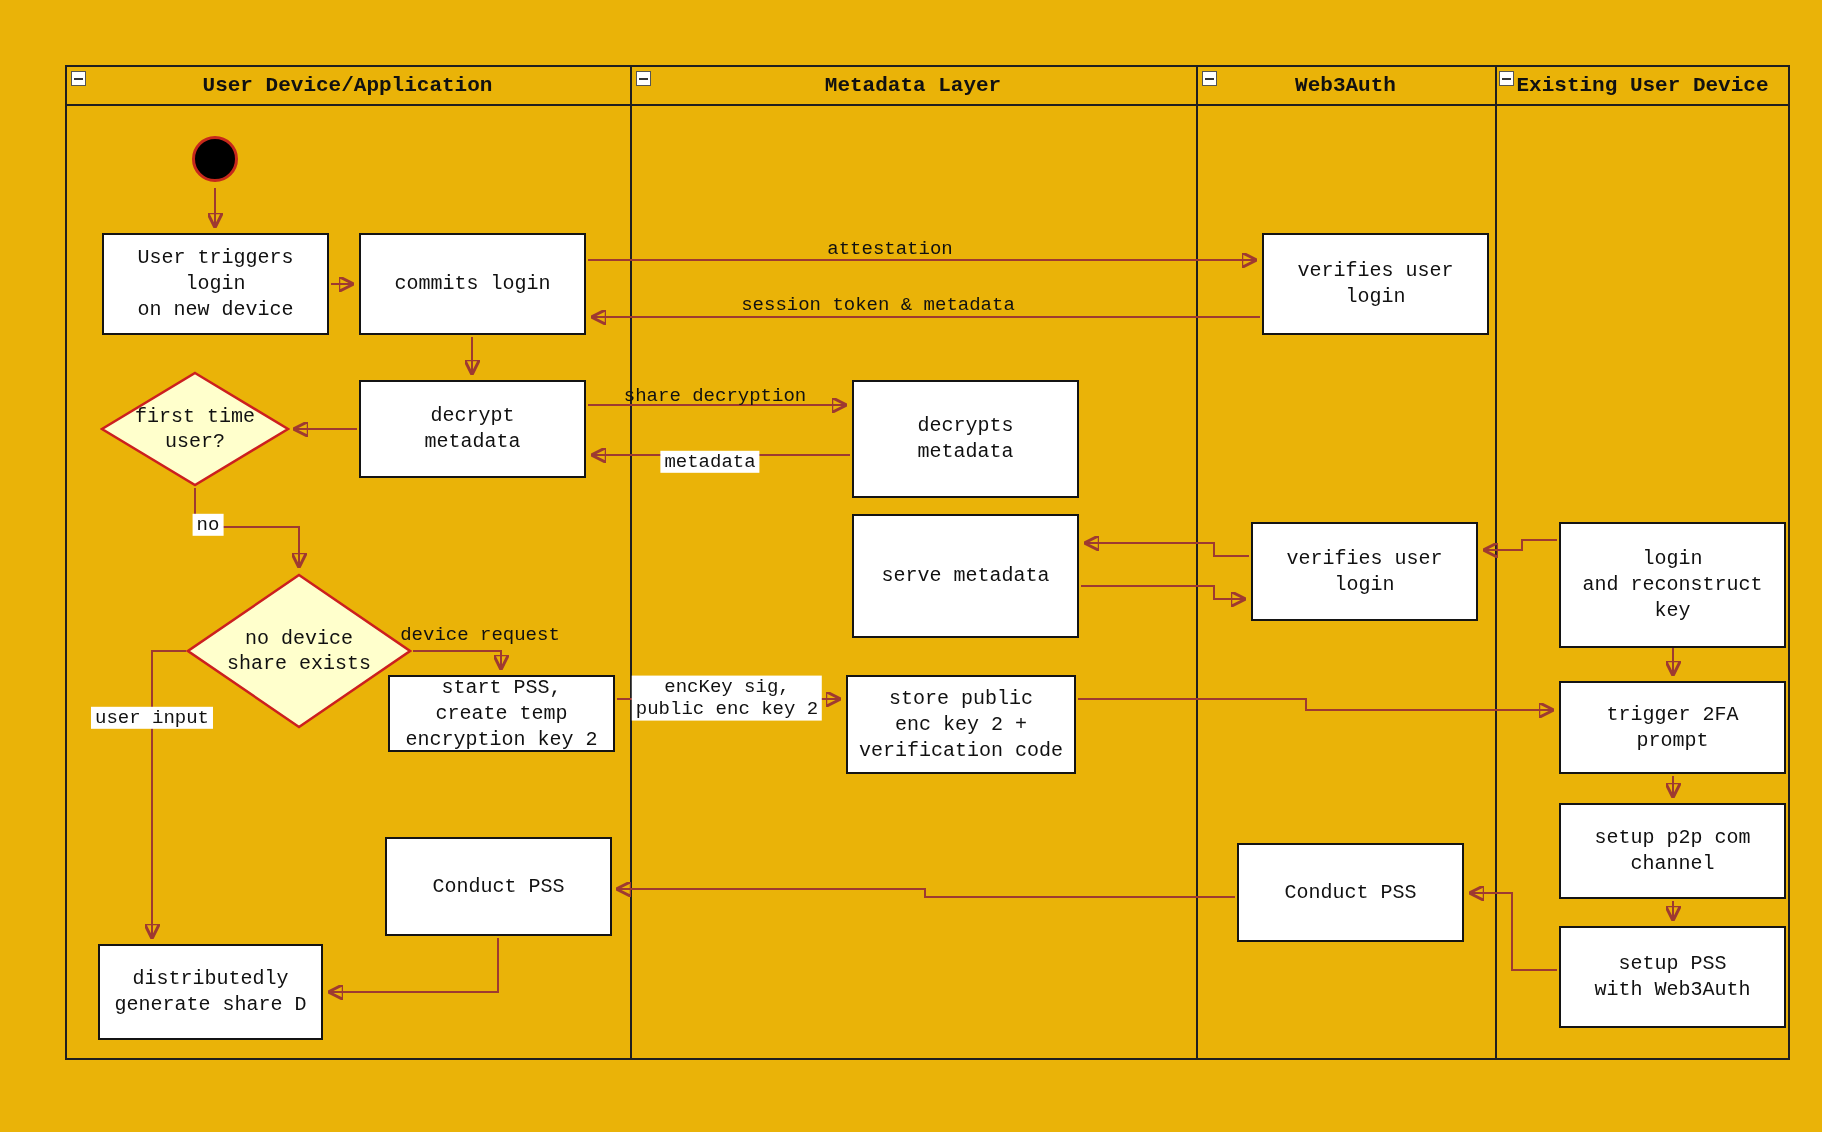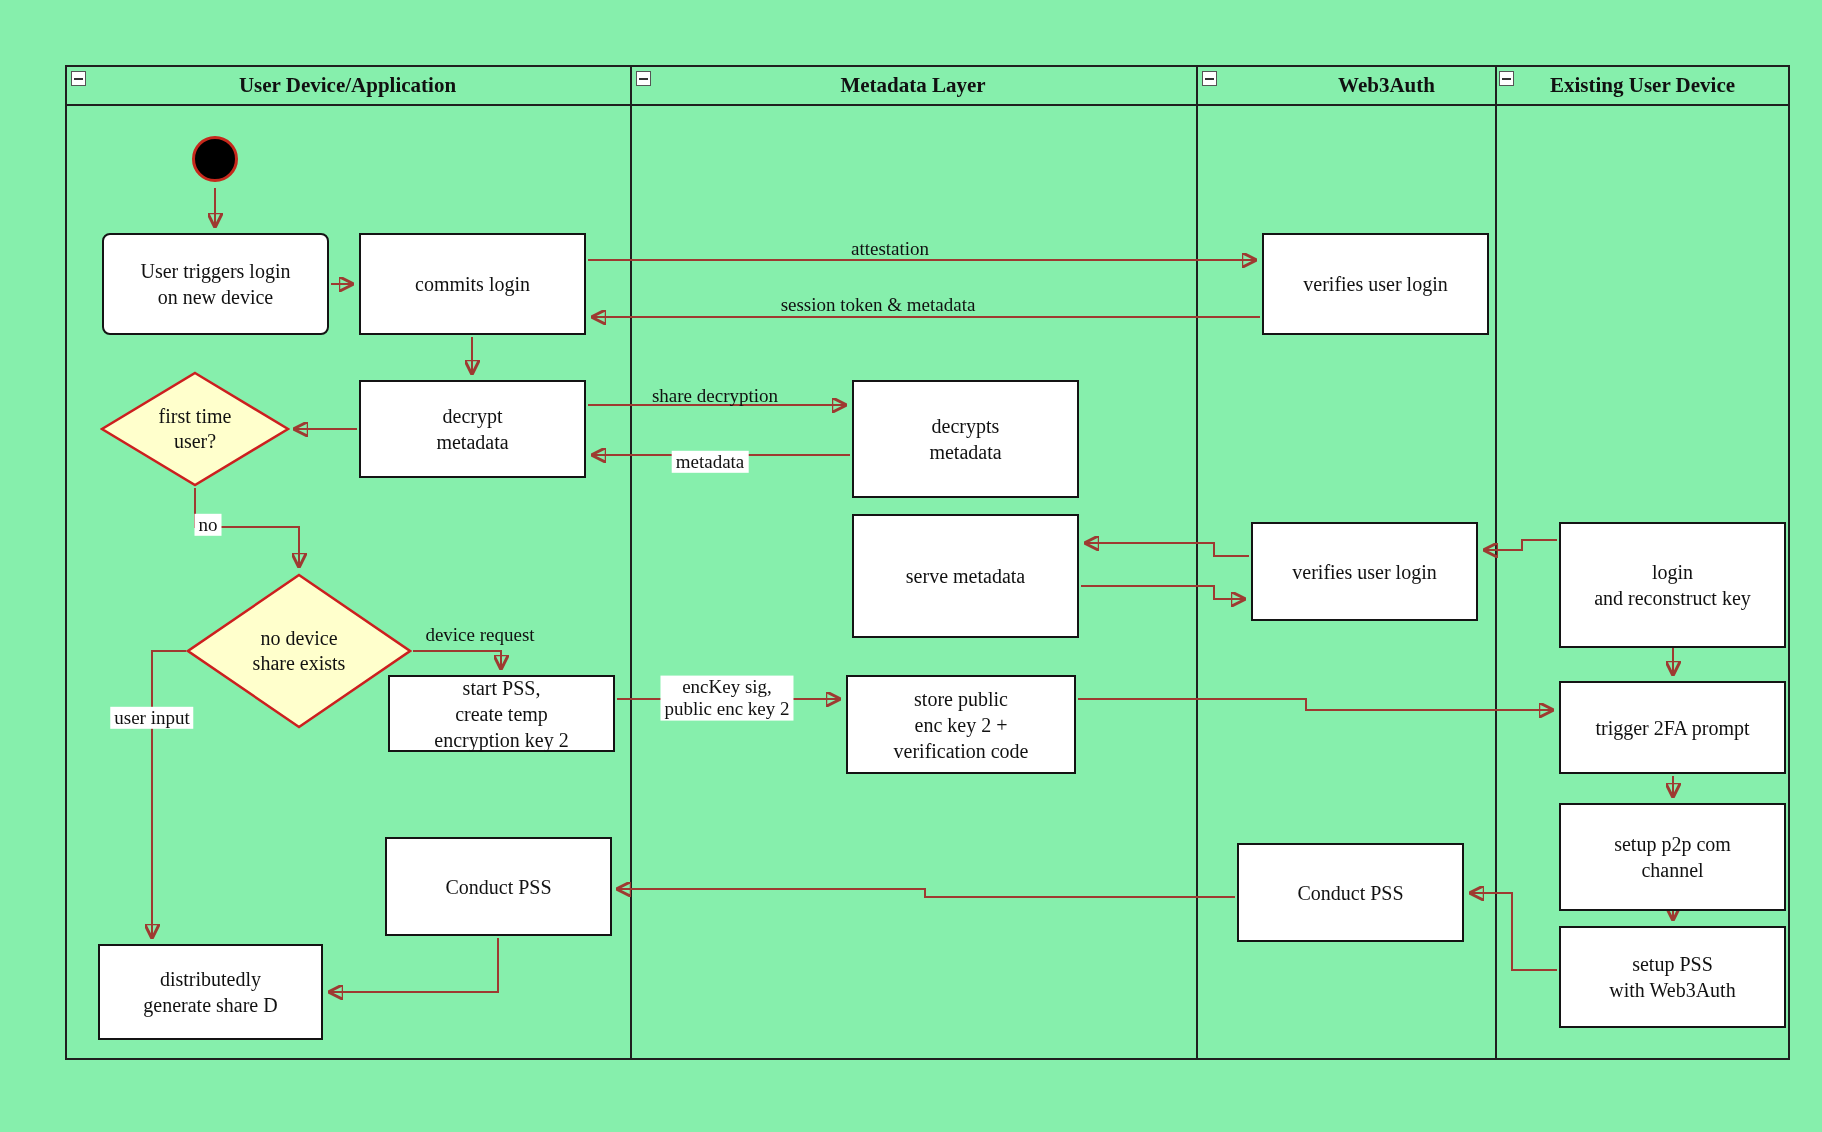--- a/index.html
+++ b/index.html
@@ -1,18 +1,18 @@
 <!DOCTYPE html>
 <html><head>
 <meta charset="utf-8">
 <style>
   html,body { margin:0; padding:0; background:#fff; }
   .canvas {
-    position:relative; width:1822px; height:1132px; background:#86efac;
-    font-family:Liberation Serif, serif; color:#111; overflow:hidden;
+    position:relative; width:1822px; height:1132px; background:#eab308;
+    font-family:Liberation Mono, monospace; color:#111; overflow:hidden;
   }
   .frame { position:absolute; left:65px; top:65px; width:1725px; height:995px;
     border:2px solid #1f1f1f; box-sizing:border-box; z-index:0; }
   .vline { position:absolute; top:65px; height:995px; width:2px; background:#1f1f1f; z-index:1; }
   .header-underline { position:absolute; left:65px; top:104px; width:1725px; height:2px; background:#1f1f1f; z-index:1; }
   .lane-header { position:absolute; top:66px; height:38px; display:flex; align-items:center;
     justify-content:center; font-weight:bold; font-size:21px; z-index:2; }
   .collapse { position:absolute; width:15px; height:15px; border:1px solid #555; background:#fff;
     box-sizing:border-box; display:flex; align-items:center; justify-content:center; z-index:3; }
   .collapse .minus { width:9px; height:2px; background:#333; }
@@ -37,21 +37,21 @@
 <div class="canvas">
 
   <div class="frame"></div>
   <div class="vline" style="left:630px;"></div>
   <div class="vline" style="left:1196px;"></div>
   <div class="vline" style="left:1495px;"></div>
   <div class="header-underline"></div>
 
   <div class="lane-header" style="left:65px; width:565px;">User Device/Application</div>
   <div class="lane-header" style="left:630px; width:566px;">Metadata Layer</div>
-  <div class="lane-header" style="left:1196px; width:299px;margin-left:41px;">Web3Auth</div>
+  <div class="lane-header" style="left:1196px; width:299px;">Web3Auth</div>
   <div class="lane-header" style="left:1495px; width:295px;">Existing User Device</div>
 
   <div class="collapse" style="left:71px; top:71px;">
       <span class="minus"></span>
     </div>
   <div class="collapse" style="left:636px; top:71px;">
       <span class="minus"></span>
     </div>
   <div class="collapse" style="left:1202px; top:71px;">
       <span class="minus"></span>
@@ -85,40 +85,40 @@
     <path d="M1673 776 V797" marker-end="url(#arrow)"></path>
     <path d="M1673 901 V920" marker-end="url(#arrow)"></path>
     <path d="M1557 970 H1512 V893 H1470" marker-end="url(#arrow)"></path>
     <path d="M1235 897 H925 V889 H617" marker-end="url(#arrow)"></path>
     <path d="M498 938 V992 H329" marker-end="url(#arrow)"></path>
     <path d="M186 651 H152 V938" marker-end="url(#arrow)"></path>
   </svg>
 
   <div class="start-node"></div>
 
-  <div class="node" style="left:102px; top:233px; width:227px; height:102px;border-radius:8px;">User triggers login
+  <div class="node" style="left:102px; top:233px; width:227px; height:102px;">User triggers login
 on new device</div>
   <div class="node" style="left:359px; top:233px; width:227px; height:102px;">commits login</div>
   <div class="node" style="left:1262px; top:233px; width:227px; height:102px;">verifies user login</div>
   <div class="node" style="left:359px; top:380px; width:227px; height:98px;">decrypt
 metadata</div>
   <div class="node" style="left:852px; top:380px; width:227px; height:118px;">decrypts
 metadata</div>
   <div class="node" style="left:852px; top:514px; width:227px; height:124px;">serve metadata</div>
   <div class="node" style="left:1251px; top:522px; width:227px; height:99px;">verifies user login</div>
   <div class="node" style="left:1559px; top:522px; width:227px; height:126px;">login
 and reconstruct key</div>
   <div class="node" style="left:388px; top:675px; width:227px; height:77px;">start PSS,
 create temp
 encryption key 2</div>
   <div class="node" style="left:846px; top:675px; width:230px; height:99px;">store public
 enc key 2 +
 verification code</div>
   <div class="node" style="left:1559px; top:681px; width:227px; height:93px;">trigger 2FA prompt</div>
-  <div class="node" style="left:1559px; top:803px; width:227px; height:108px;">setup p2p com
+  <div class="node" style="left:1559px; top:803px; width:227px; height:96px;">setup p2p com
 channel</div>
   <div class="node" style="left:1559px; top:926px; width:227px; height:102px;">setup PSS
 with Web3Auth</div>
   <div class="node" style="left:1237px; top:843px; width:227px; height:99px;">Conduct PSS</div>
   <div class="node" style="left:385px; top:837px; width:227px; height:99px;">Conduct PSS</div>
   <div class="node" style="left:98px; top:944px; width:225px; height:96px;">distributedly
 generate share D</div>
 
   <div class="diamond" style="left:100px; top:371px; width:190px; height:116px;">
     <svg viewBox="0 0 190 116" preserveAspectRatio="none">

